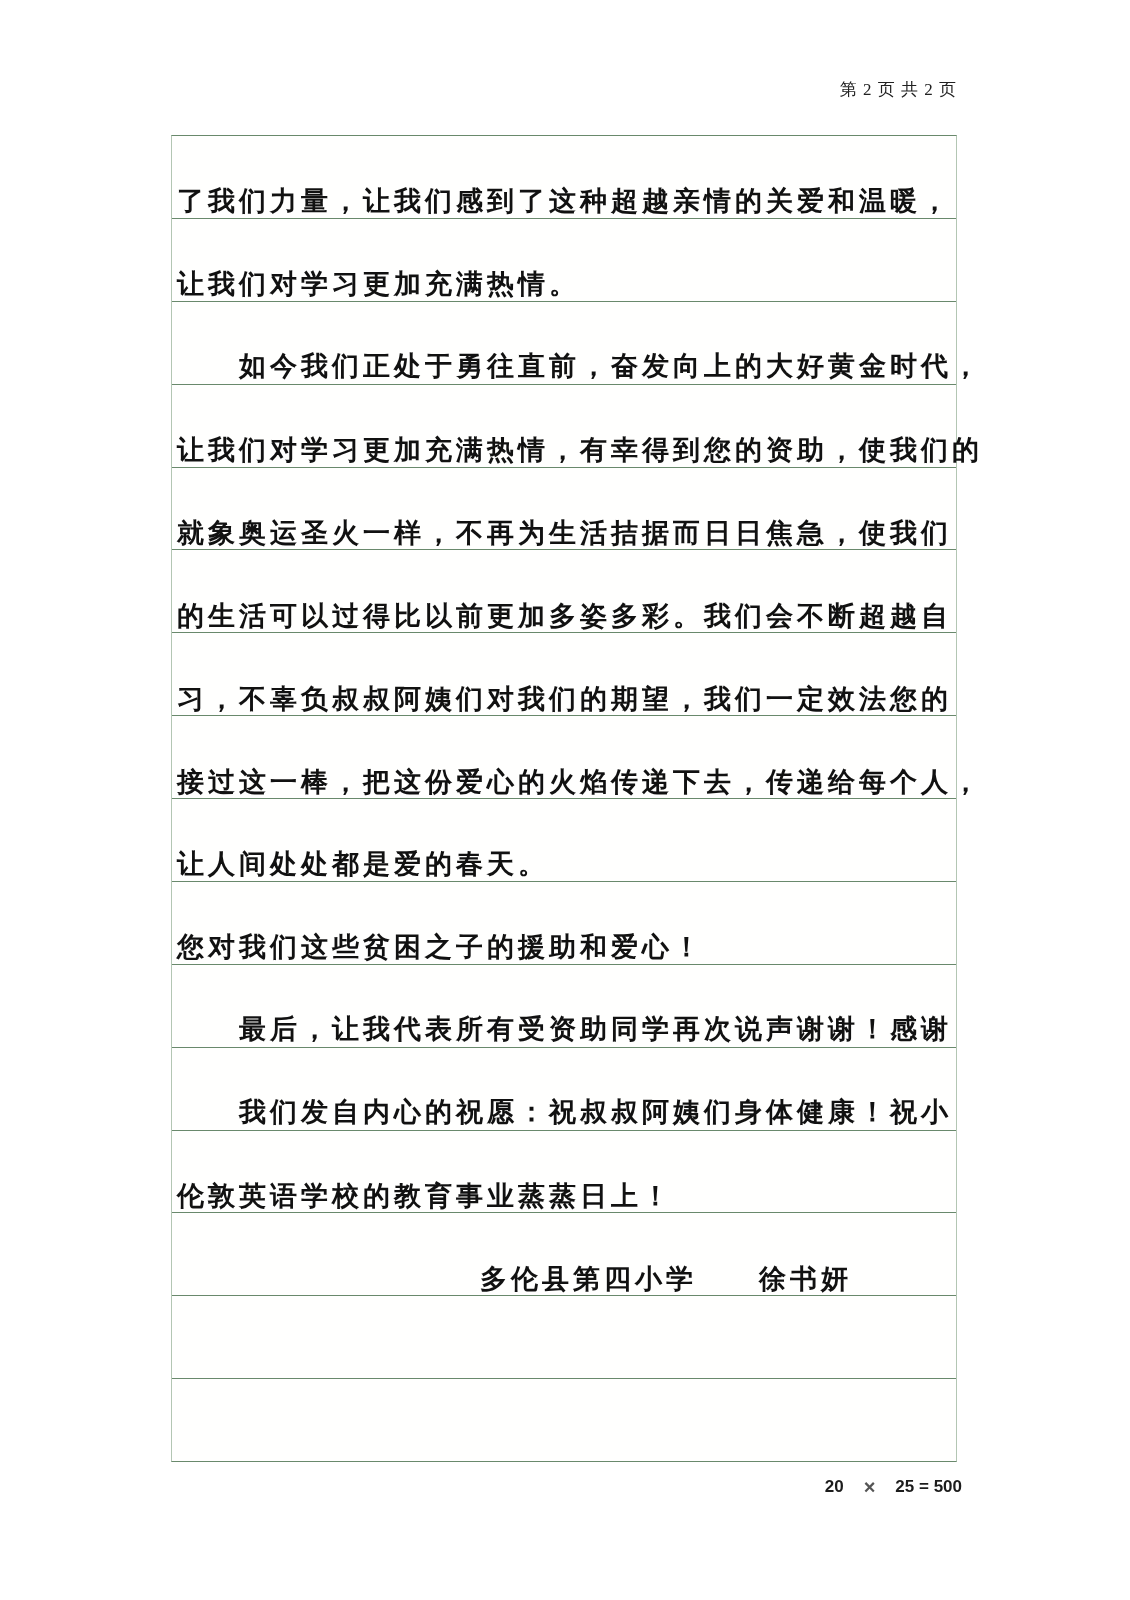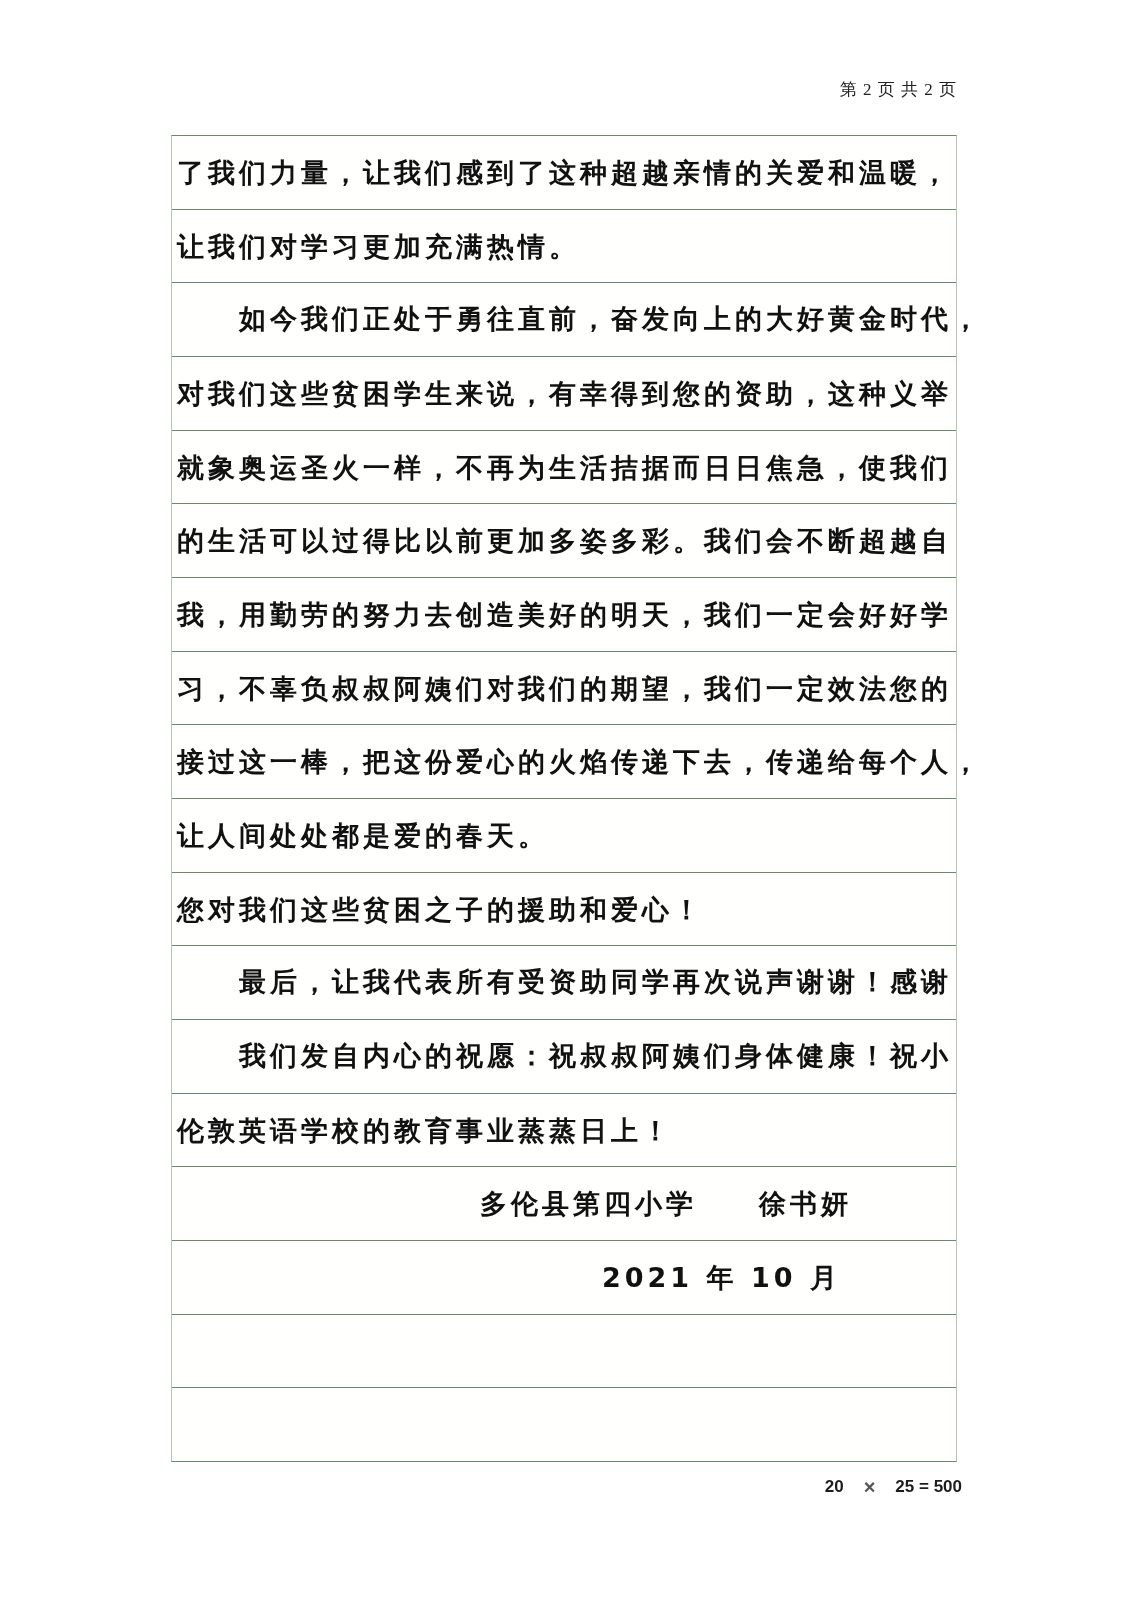--- a/index.html
+++ b/index.html
@@ -54,20 +54,21 @@
     overflow:visible;
   }
   .row:last-child{border-bottom:none;}
   .row-text{
     font-family:"DejaVu Sans","Liberation Sans",sans-serif;
     font-weight:bold;
     font-size:27px;
     letter-spacing:4px;
     color:var(--ink);
     line-height:1;
+    margin-top:48px;
   }
   .row.indent .row-text{margin-left:62px;font-family:Liberation Serif, serif;}
   .row.signature .row-text{margin-left:303px;}
   .row.date .row-text{margin-left:425px;}
   .page-footer{
     position:absolute;
     top:1477px;
     right:168px;
     display:flex;
     align-items:center;
@@ -94,30 +95,27 @@
       <div class="row body">
         <span class="row-text">了我们力量，让我们感到了这种超越亲情的关爱和温暖，</span>
       </div>
       <div class="row body">
         <span class="row-text">让我们对学习更加充满热情。</span>
       </div>
       <div class="row indent">
         <span class="row-text">如今我们正处于勇往直前，奋发向上的大好黄金时代，</span>
       </div>
       <div class="row body">
-        <span class="row-text">对我们这些贫困学生来说，有幸得到您的资助，这种义举</span>
+        <span class="row-text">让我们对学习更加充满热情，有幸得到您的资助，使我们的</span>
       </div>
       <div class="row body">
         <span class="row-text">就象奥运圣火一样，不再为生活拮据而日日焦急，使我们</span>
       </div>
       <div class="row body">
         <span class="row-text">的生活可以过得比以前更加多姿多彩。我们会不断超越自</span>
-      </div>
-      <div class="row body">
-        <span class="row-text">我，用勤劳的努力去创造美好的明天，我们一定会好好学</span>
       </div>
       <div class="row body">
         <span class="row-text">习，不辜负叔叔阿姨们对我们的期望，我们一定效法您的</span>
       </div>
       <div class="row body">
         <span class="row-text">接过这一棒，把这份爱心的火焰传递下去，传递给每个人，</span>
       </div>
       <div class="row body">
         <span class="row-text">让人间处处都是爱的春天。</span>
       </div>
@@ -129,23 +127,20 @@
       </div>
       <div class="row indent">
         <span class="row-text">我们发自内心的祝愿：祝叔叔阿姨们身体健康！祝小</span>
       </div>
       <div class="row body">
         <span class="row-text">伦敦英语学校的教育事业蒸蒸日上！</span>
       </div>
       <div class="row signature">
         <span class="row-text">多伦县第四小学　　徐书妍</span>
       </div>
-      <div class="row date">
-        <span class="row-text">2021 年 10 月</span>
-      </div>
       <div class="row empty"></div>
       <div class="row empty"></div>
     </div>
 
   <div class="page-footer">
     <span>20</span>
     <span class="times">×</span>
     <span>25 = 500</span>
   </div>
 

